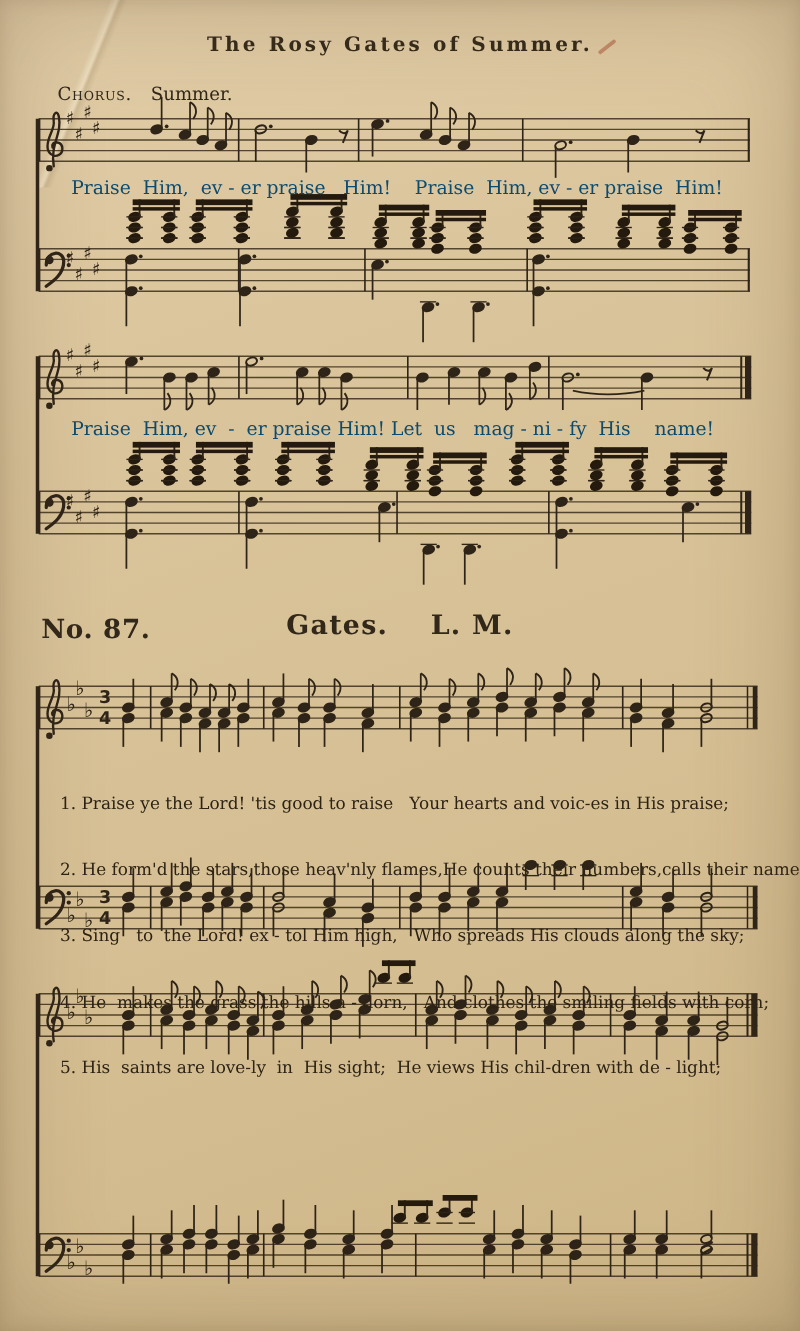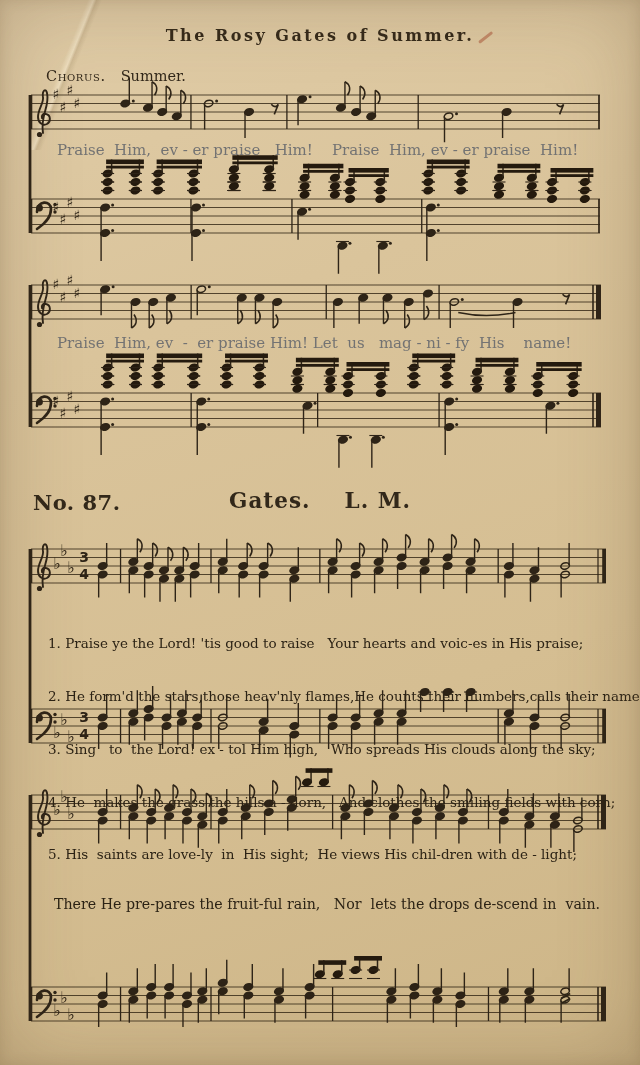--- a/index.html
+++ b/index.html
@@ -13,21 +13,21 @@
   .crease{position:absolute;left:14px;top:0;width:100px;height:150px;z-index:1;pointer-events:none;
     background:linear-gradient(112deg, rgba(0,0,0,0) 46%, rgba(255,246,222,.45) 49.5%, rgba(110,86,52,.14) 51.5%, rgba(0,0,0,0) 55%);}
   #score{position:absolute;left:0;top:0;z-index:2;}
   .title{position:absolute;top:26px;left:0;right:0;z-index:3;text-align:center;
     font-size:16px;font-weight:bold;letter-spacing:2.5px;color:#352a1a;}
   .redmark{position:absolute;left:477px;top:36px;width:17px;height:2.5px;z-index:3;
     background:rgba(172,88,58,.55);transform:rotate(-38deg);border-radius:2px;}
   .chorus-label{position:absolute;left:46px;top:68px;z-index:3;font-size:14.5px;color:#32281a;}
   .chorus-label .sc{font-variant:small-caps;letter-spacing:.6px;margin-top:10px;}
   .chorus-label .uni{margin-left:15px;}
-  .lyr{position:absolute;left:57px;z-index:3;font-size:15px;white-space:pre;color:#737373;}
+  .lyr{position:absolute;left:57px;z-index:3;font-size:15px;white-space:pre;color:#0c4a6e;}
   .heading-num{position:absolute;left:33px;top:490px;z-index:3;font-size:21px;font-weight:bold;letter-spacing:.5px;}
   .heading-title{position:absolute;left:0;right:0;top:488px;z-index:3;text-align:center;
     font-size:21.5px;font-weight:bold;letter-spacing:1px;}
   .heading-title .meter{margin-left:34px;}
   .verses{position:absolute;left:48px;z-index:3;font-size:13.5px;line-height:17.6px;
     white-space:pre;color:#2c2315;}
   .verses.second{left:54px;font-size:14.2px;line-height:19.2px;}
 </style>
 </head>
 <body>
@@ -1004,18 +1004,17 @@
 
 <div class="verses" style="top:600px">
   <div>1. Praise ye the Lord! 'tis good to raise   Your hearts and voic-es in His praise;</div>
   <div>2. He form'd the stars,those heav'nly flames,He counts their numbers,calls their names;</div>
   <div>3. Sing   to  the Lord! ex - tol Him high,   Who spreads His clouds along the sky;</div>
   <div>4. He  makes the grass the hills a - dorn,   And clothes the smiling fields with corn;</div>
   <div>5. His  saints are love-ly  in  His sight;  He views His chil-dren with de - light;</div>
 </div>
 
 <div class="verses second" style="top:857px">
-  <div>There He pre-pares the fruit-ful rain,   Nor  lets the drops de-scend in  vain.</div>
   
   
 </div>
 
 <div class="vignette"></div>
 
 </body></html>

